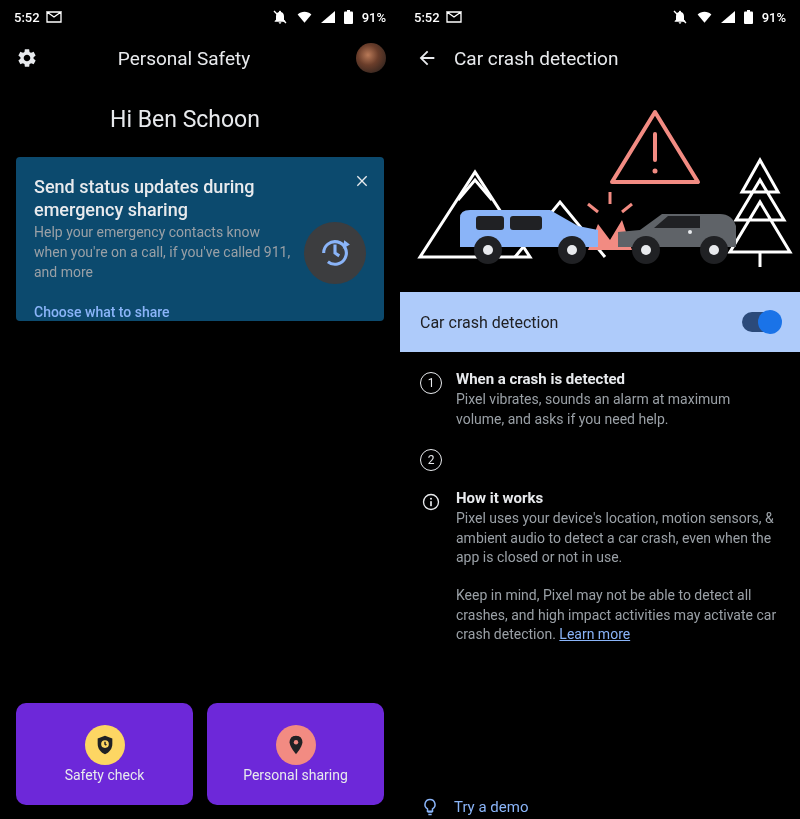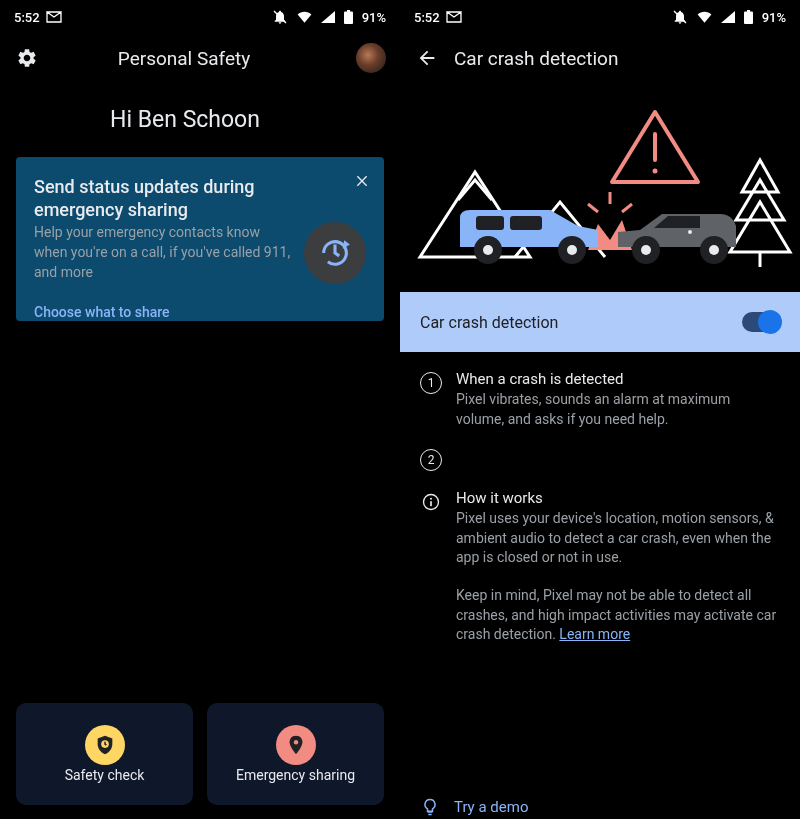--- a/index.html
+++ b/index.html
@@ -114,21 +114,21 @@
 
   
   .bottom-tiles {
     position: absolute;
     bottom: 14px; left: 16px; right: 16px;
     display: flex;
     gap: 14px;
   }
   .tile {
     flex: 1;
-    background: #0f172a;
+    background: #6d28d9;
     border-radius: 10px;
     height: 102px;
     display: flex;
     flex-direction: column;
     align-items: center;
     justify-content: center;
     gap: 2px;
   }
   .tile-icon {
     width: 40px; height: 40px; border-radius: 50%;
@@ -178,21 +178,21 @@
     font-size: 12px; color:#e8eaed;
     flex-shrink:0;
     margin-top: 2px;
   }
   .step-info-icon {
     width:22px; height:22px;
     display:flex; align-items:center; justify-content:center;
     flex-shrink:0; margin-top:2px;
     color:#e8eaed;
   }
-  .step-title { font-size: 15px; color:#e8eaed; font-weight: 400; margin-bottom: 2px; }
+  .step-title { font-size: 15px; color:#e8eaed; font-weight: 700; margin-bottom: 2px; }
   .step-desc { font-size: 14px; color:#9aa0a6; line-height: 1.4; }
   .extra-note { padding-left: 36px; font-size:14px; color:#9aa0a6; line-height:1.4; }
   .learn-link { color:#8ab4f8; text-decoration: underline; }
 
   .demo-row {
     position:absolute;
     bottom: 2px; left: 0; right:0;
     display:flex; align-items:center; gap:14px;
     padding: 6px 20px 0 20px;
     color:#8ab4f8;
@@ -271,21 +271,21 @@
       <span class="tile-label">Safety check</span>
     </div>
     <div class="tile">
       <div class="tile-icon red">
         <svg width="22" height="22" viewBox="0 0 24 24">
           <path fill="#202124" d="M12 2 C8 2 5 5 5 9 C5 14 12 22 12 22 C12 22 19 14 19 9 C19 5 16 2 12 2 Z"></path>
           <circle cx="12" cy="9" r="2.4" fill="#f28b82"></circle>
           <path stroke="#202124" stroke-width="1.6" fill="none" d="M7 5 A7 7 0 0 1 17 5"></path>
         </svg>
       </div>
-      <span class="tile-label">Emergency sharing</span>
+      <span class="tile-label">Personal sharing</span>
     </div>
   </div>
 </div>
 
 <div class="phone">
   <div class="status-bar">
     <div class="status-left">
       <span>5:52</span>
       <svg width="16" height="12" viewBox="0 0 16 12">
           <path d="M1 1 L8 6 L15 1 V11 H1 Z M1 1 H15" fill="none" stroke="#fff" stroke-width="1.3"></path>

